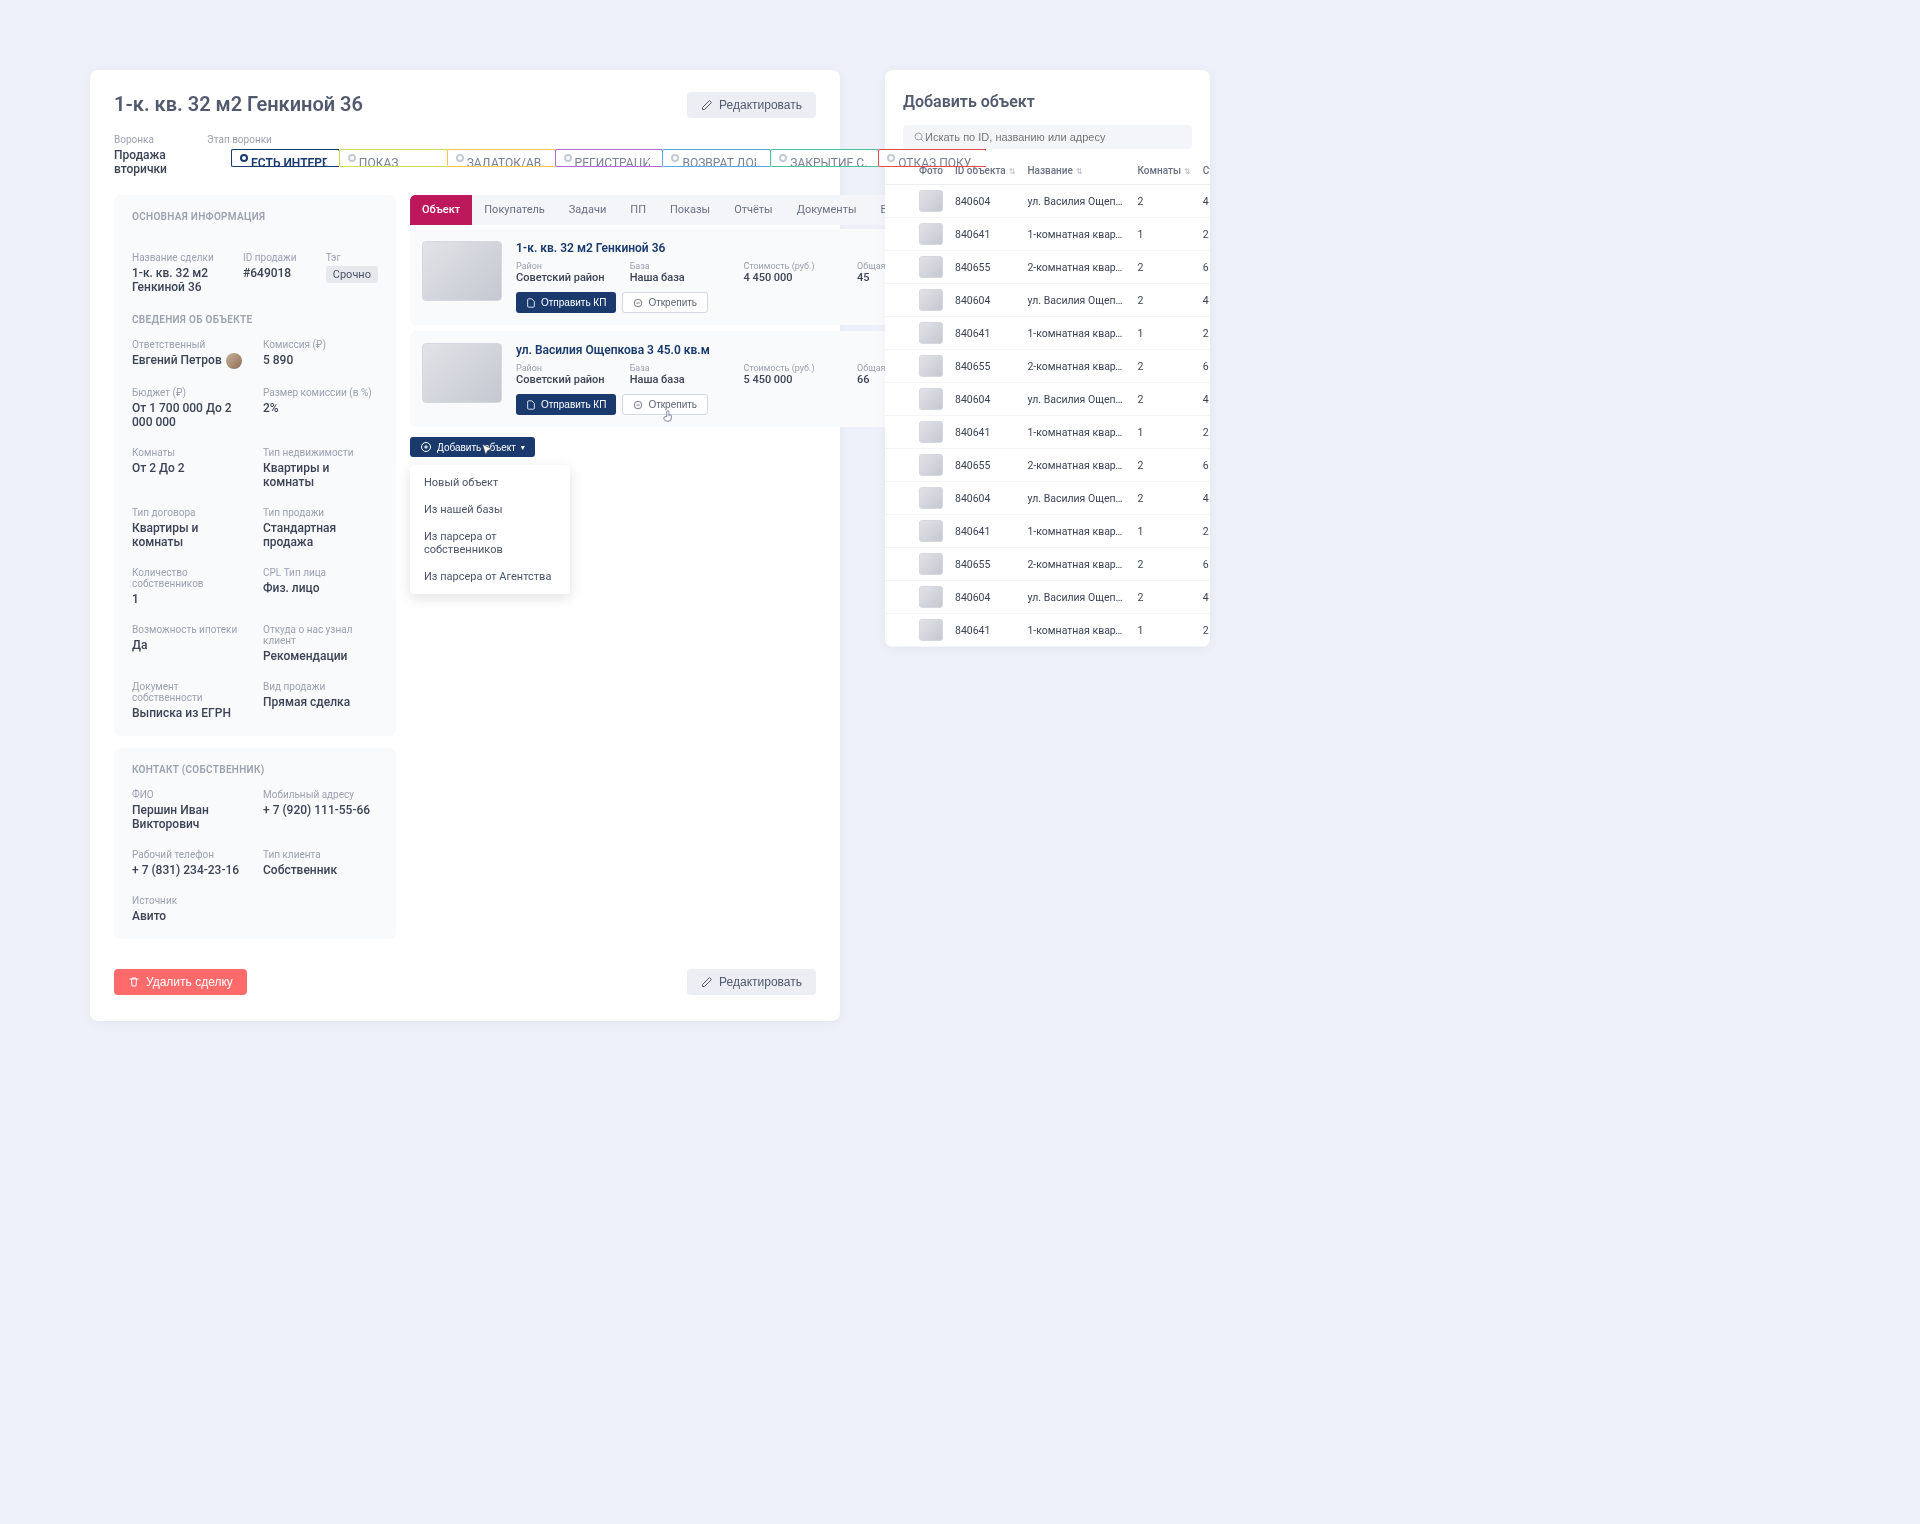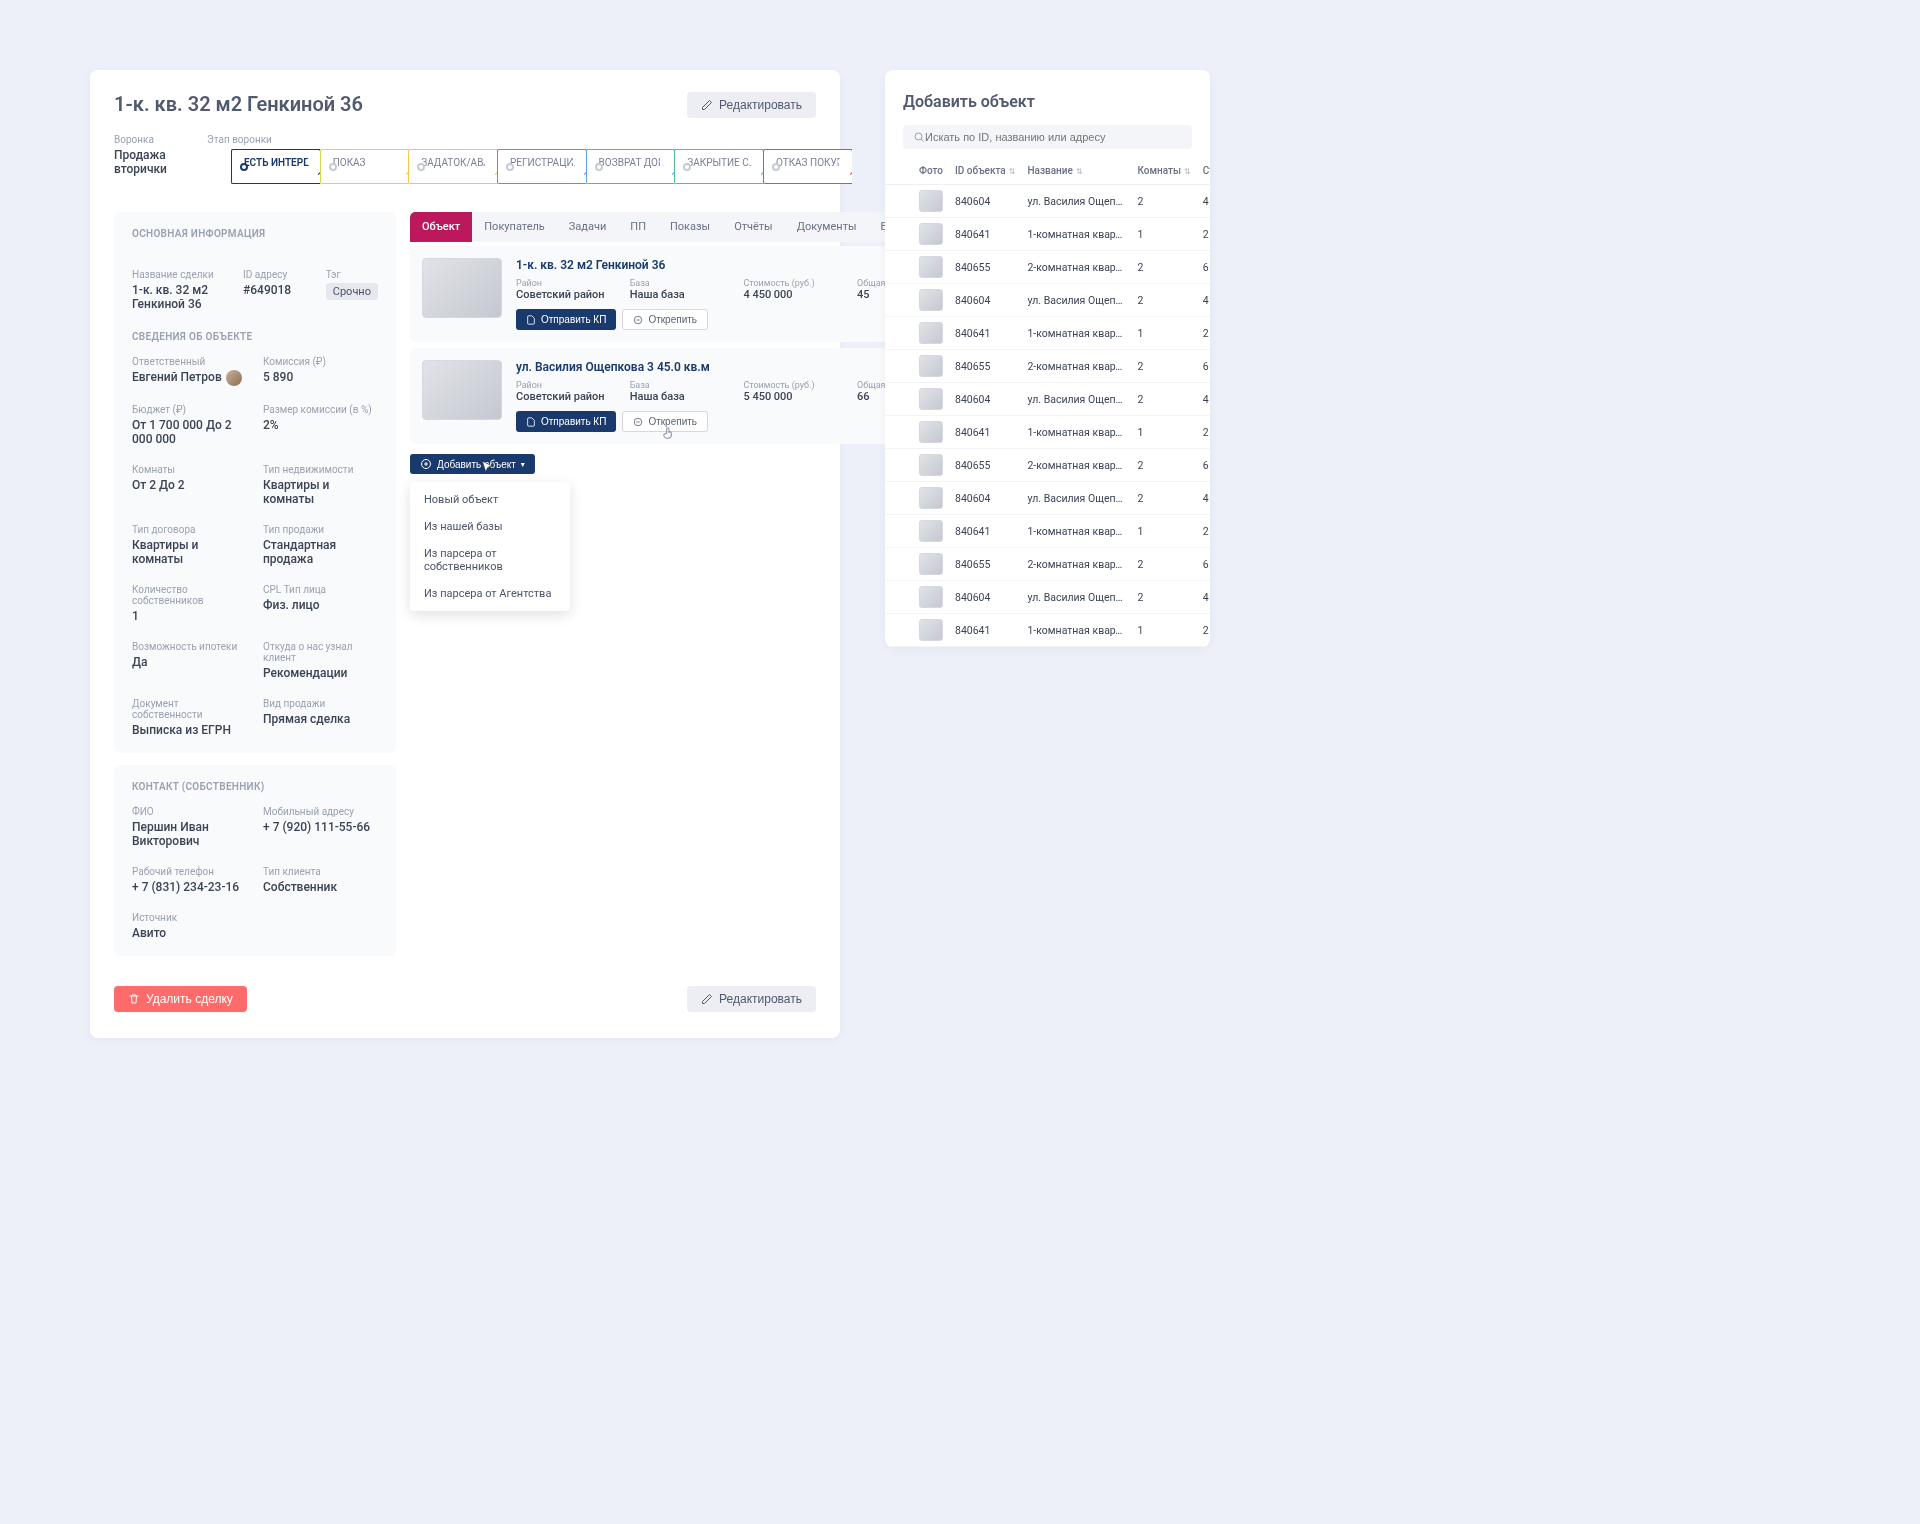--- a/index.html
+++ b/index.html
@@ -43,22 +43,22 @@
   
   .funnel-meta { display: flex; gap: 40px; padding: 0 24px 8px 24px; }
 
   .stages {
     display: flex; gap: 0; padding: 0 24px 20px 24px; margin-top: 4px;
     overflow: hidden;
   }
   .stage {
     position: relative;
     flex: 1 1 0; min-width: 80px;
-    height: 35px; line-height: 26px;
-    font-size: 10px; padding-left: 12px;
+    height: 18px; line-height: 26px;
+    font-size: 12px; padding-left: 19px;
     border: 1px solid; border-right: none;
     border-radius: 2px 0 0 2px;
     background: #fff;
     white-space: nowrap; overflow: hidden; text-overflow: ellipsis;
   }
   .stage::after {
     content: ""; position: absolute; right: -8px; top: 2px;
     width: 18px; height: 18px;
     border-top: 1px solid; border-right: 1px solid;
     transform: rotate(45deg); background: #fff; z-index: 2;
@@ -183,21 +183,21 @@
 
     <div class="left-col">
       <div class="panel">
         <h3>ОСНОВНАЯ ИНФОРМАЦИЯ</h3>
         <div style="display:grid;grid-template-columns:1.4fr 1fr 0.6fr;column-gap:12px;row-gap:18px;margin-top:30px;">
           <div class="field">
             <div class="lbl">Название сделки</div>
             <div class="val">1-к. кв. 32 м2 Генкиной 36</div>
           </div>
           <div class="field">
-            <div class="lbl">ID адресу</div>
+            <div class="lbl">ID продажи</div>
             <div class="val">#649018</div>
           </div>
           <div class="field">
             <div class="lbl">Тэг</div>
             <div><span class="tag">Срочно</span></div>
           </div>
         </div>
         <h3 style="margin-top:20px">СВЕДЕНИЯ ОБ ОБЪЕКТЕ</h3>
         <div class="grid2" id="obj-info-grid">
             <div class="field">

